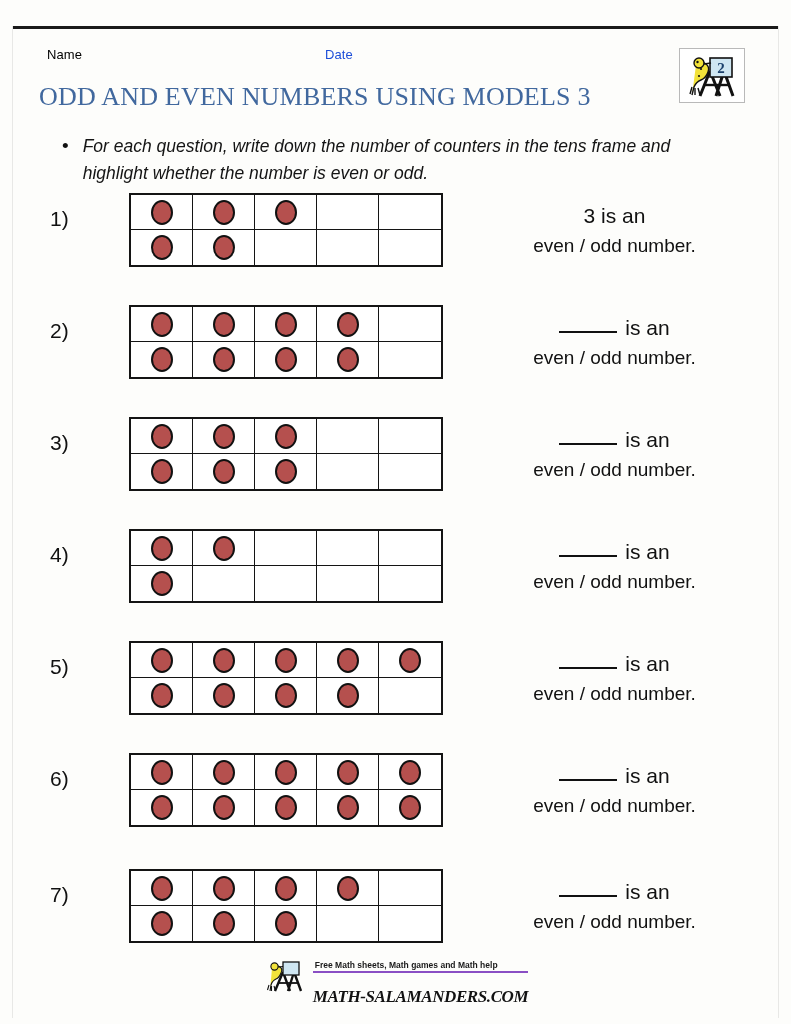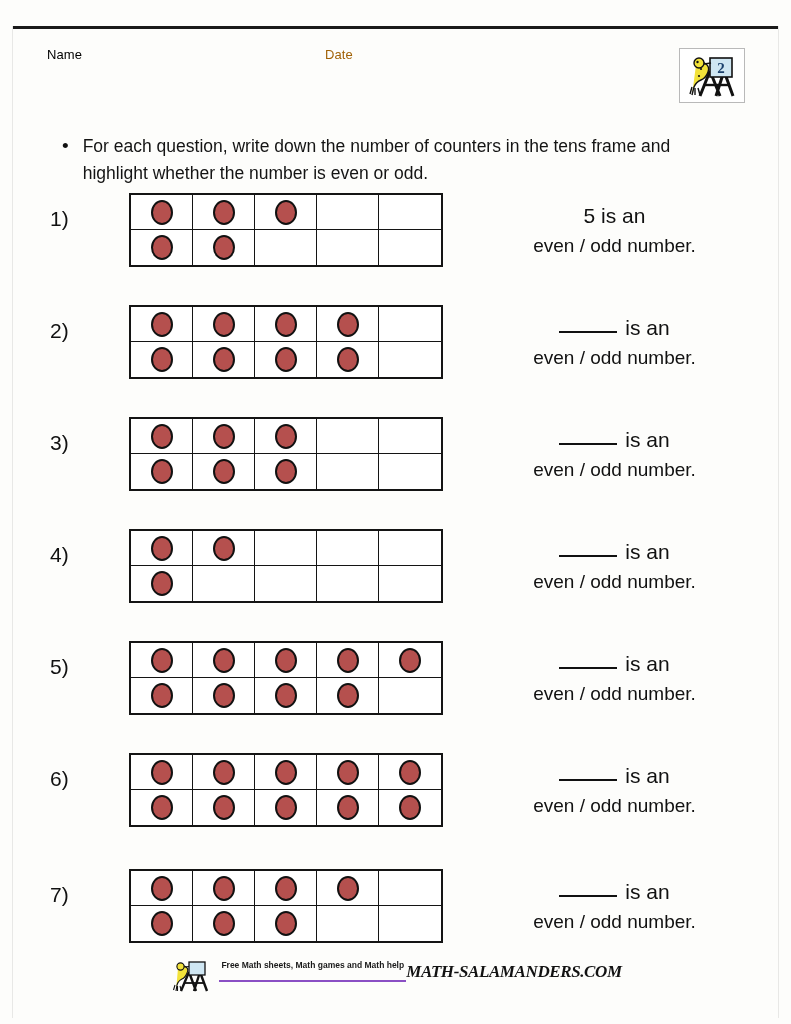--- a/index.html
+++ b/index.html
@@ -53,21 +53,21 @@
     top: 47px;
     font-size: 13px;
     color: #000000;
     letter-spacing: .1px;
   }
   .hdr-date {
     position: absolute;
     left: 325px;
     top: 47px;
     font-size: 13px;
-    color: #a16207;
+    color: #1d4ed8;
     letter-spacing: .1px;
   }
 
   
   .logo-box {
     position: absolute;
     left: 679px;
     top: 48px;
     width: 66px;
     height: 55px;
@@ -101,20 +101,21 @@
   }
   .instr-bullet {
     font-size: 19px;
     line-height: 26px;
     color: #111;
     flex: 0 0 auto;
   }
   .instr-text {
     font-size: 17.5px;
     line-height: 27px;
+    font-style: italic;
     color: #141414;
     max-width: 640px;
   }
 
   
   .qrow {
     position: absolute;
     left: 0;
     width: 791px;
     height: 90px;
@@ -193,37 +194,37 @@
     top: 958px;
     width: 791px;
     display: flex;
     justify-content: center;
   }
   .footer-inner {
     display: flex;
     align-items: flex-start;
     gap: 4px;
   }
-  .footer-text { display: flex; flex-direction: row; }
+  .footer-text { display: flex; flex-direction: column; }
   .footer-tag {
     font-size: 8.5px;
     font-weight: bold;
     color: #1a1a1a;
     padding: 2px 2px 1px 2px;
     border-bottom: 2px solid #8a4fc4;
     white-space: nowrap;
   }
   .footer-domain {
     font-family: "Liberation Serif", serif;
     font-size: 17px;
     font-weight: bold;
     font-style: italic;
     color: #121212;
     letter-spacing: -0.4px;
-    margin-top: 4px;
+    margin-top: 14px;
     white-space: nowrap;
   }
 </style>
 </head>
 <body>
 
 <div class="page">
 
   <div class="page-rule-top"></div>
   <div class="page-edge-left"></div>
@@ -245,20 +246,21 @@
       <path d="M16 16 q5 -5 10 -1 q4 3 2 8 q-2 6 -7 8 q-5 2 -7 7 l-2 8" fill="#f2e23a" stroke="#111" stroke-width="1.4"></path>
       <circle cx="19" cy="14" r="5" fill="#f2e23a" stroke="#111" stroke-width="1.4"></circle>
       <path d="M24 15 L31 14" stroke="#111" stroke-width="1.6"></path>
       <path d="M12 38 l-2 7 M15 39 l0 7 M18 39 l2 7" stroke="#111" stroke-width="1.4"></path>
       <circle cx="17.5" cy="13" r="1.2" fill="#111"></circle>
       <circle cx="21" cy="20" r="1.1" fill="#111"></circle>
       <circle cx="19" cy="27" r="1.1" fill="#111"></circle>
     </svg>
   </div>
 
+  <div class="title">ODD AND EVEN NUMBERS USING MODELS 3</div>
 
   <div class="instr">
     <span class="instr-bullet">•</span>
     <span class="instr-text">For each question, write down the number of counters in the tens frame and highlight whether the number is even or odd.</span>
   </div>
 
   <div id="questions-host">
       <div class="qrow" style="top: 193px;">
         <div class="qnum" style="top: 14px;">1)</div>
         <div class="frame">
@@ -281,21 +283,21 @@
             </div>
             <div class="cell">
               <div class="counter"></div>
             </div>
             <div class="cell"></div>
             <div class="cell"></div>
             <div class="cell"></div>
           </div>
         </div>
         <div class="answer" style="top: 8px;">
-          <div class="answer-line1">5 is an</div>
+          <div class="answer-line1">3 is an</div>
           <div class="answer-line2">even / odd number.</div>
         </div>
       </div>
       <div class="qrow" style="top: 305px;">
         <div class="qnum" style="top: 14px;">2)</div>
         <div class="frame">
           <div class="frame-row top">
             <div class="cell">
               <div class="counter"></div>
             </div>

